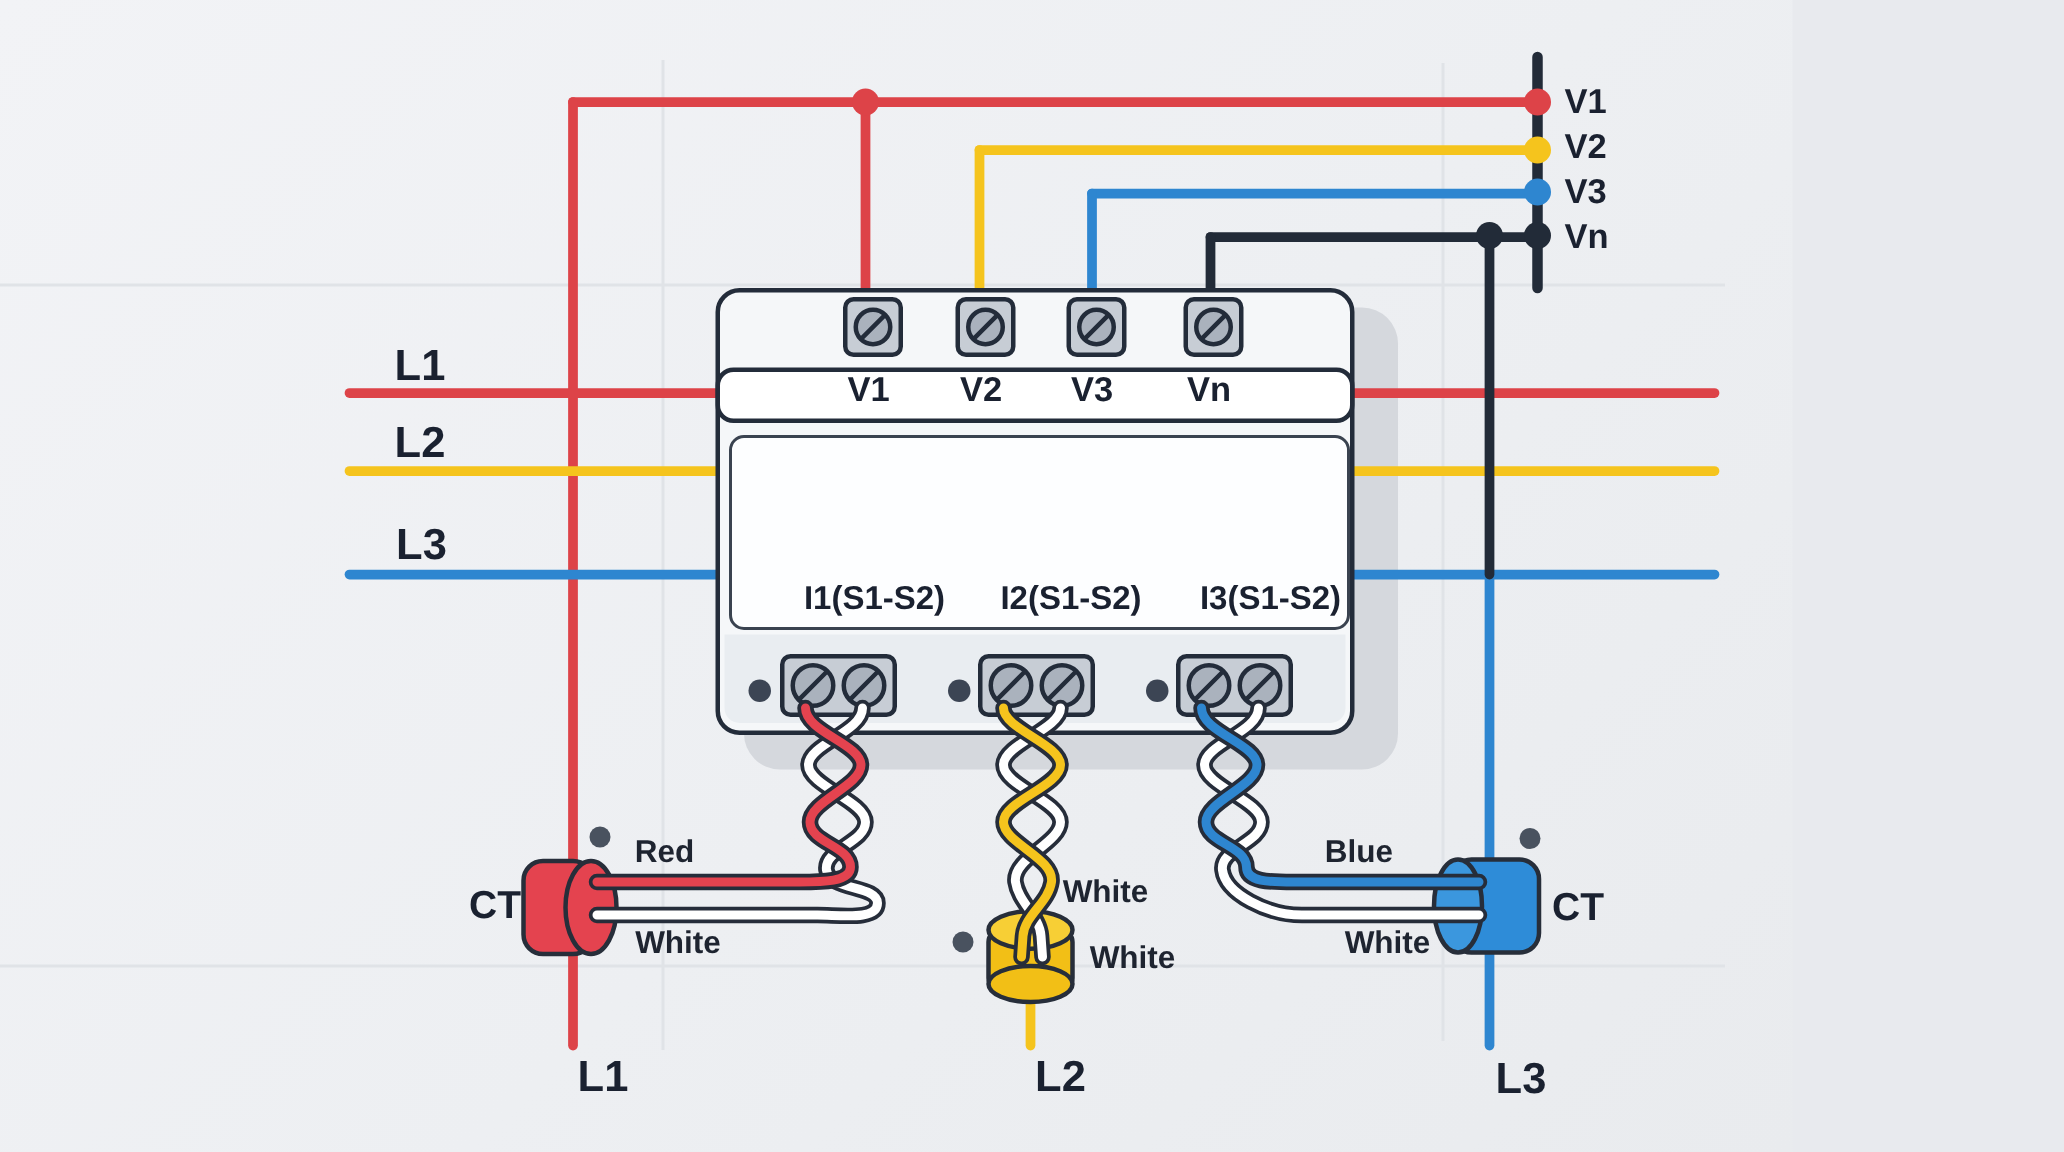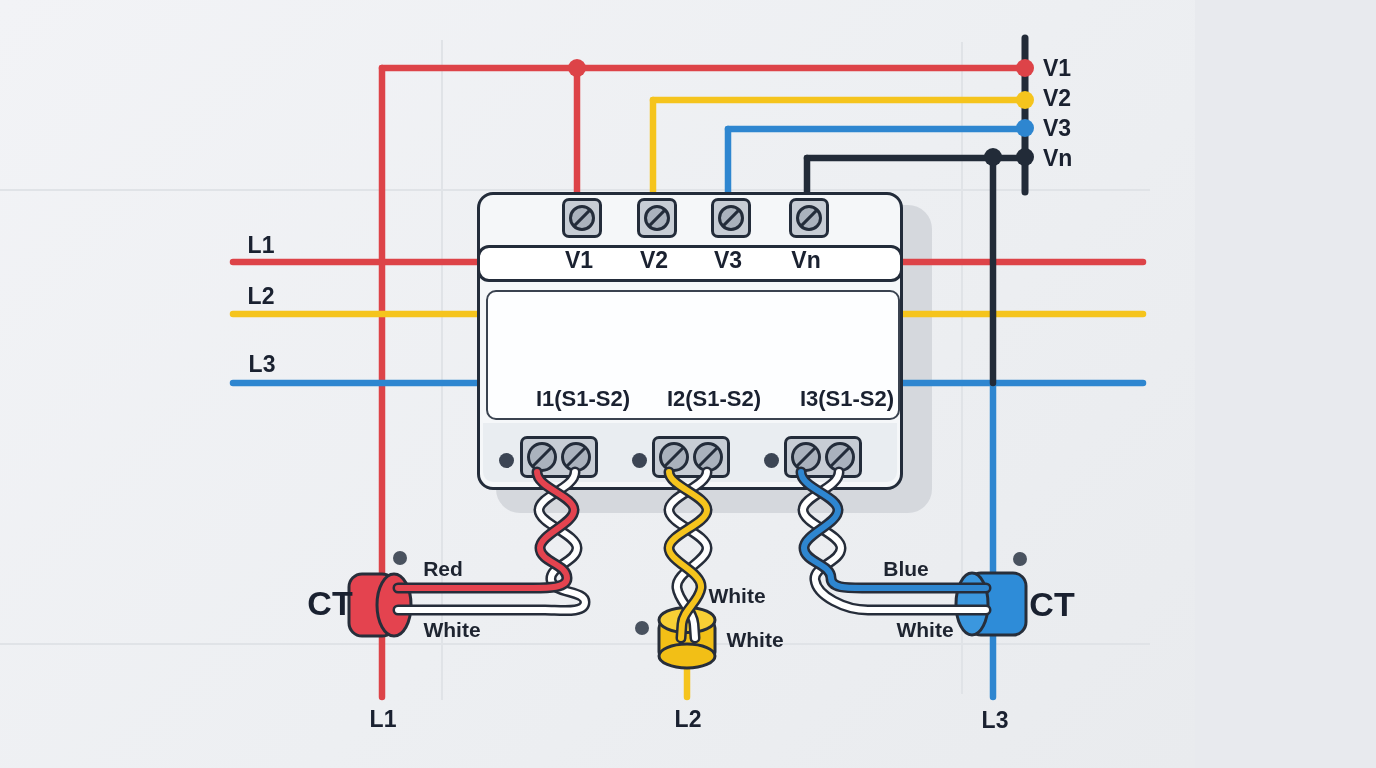--- a/index.html
+++ b/index.html
@@ -6,25 +6,25 @@
   .stage{
     position:relative;width:1195px;height:768px;overflow:hidden;
     background:linear-gradient(135deg,#f2f3f6 0%,#edeff2 55%,#e9ebee 100%);
     font-family:"Liberation Sans", sans-serif;
   }
   .layer{position:absolute;left:0;top:0;width:1376px;height:768px;}
   
   .lbl{position:absolute;color:#1a2130;font-weight:bold;white-space:nowrap;line-height:1;}
   .lc{transform:translate(-50%,-50%);}
   .la{transform:translate(0,-50%);}
-  .sz25{font-size:23px;}
+  .sz25{font-size:29px;margin-left:19px;}
   .sz23{font-size:23px;}
   .sz22{font-size:22px;margin-left:26px;}
   .sz21{font-size:21px;font-weight:600;color:#1e2430;}
-  .sz26{font-size:34px;}
+  .sz26{font-size:26px;}
   
   .device{
     position:absolute;left:477px;top:192px;width:426px;height:298px;
     background:#f5f7f9;border:3px solid #232c3a;border-radius:16px;box-sizing:border-box;
   }
   .vband{
     position:absolute;left:-3px;top:50px;width:426px;height:37px;
     background:#ffffff;border:3px solid #232c3a;border-radius:12px;box-sizing:border-box;
   }
   .panel{

